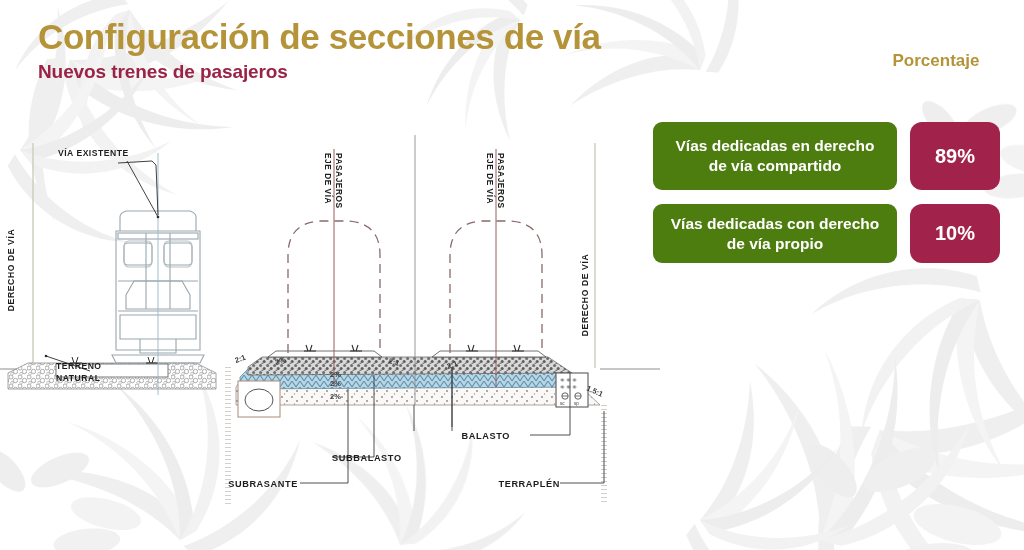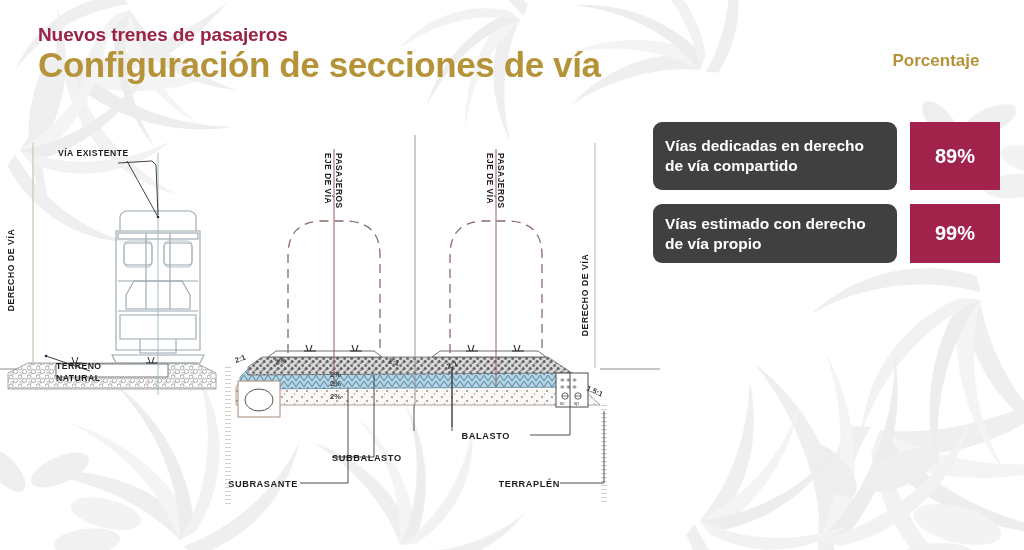--- a/index.html
+++ b/index.html
@@ -31,28 +31,28 @@
 
   
   #legend-head {
     position:absolute; right:22px; top:50px; width:132px;
     text-align:center; font-size:17px; font-weight:bold;
     color:#B59338; line-height:1.28; z-index:5;
   }
   #legend-rows { position:absolute; left:653px; top:122px; width:350px; z-index:5; }
   .legend-row { display:flex; align-items:stretch; margin-bottom:14px; }
   .legend-label {
-    width:244px; background:#404040; color:#ffffff;
+    width:244px; background:#4d7c0f; color:#ffffff;
     border-radius:9px; display:flex; align-items:center; justify-content:center;
-    text-align:left; font-size:15.5px; font-weight:bold; line-height:1.27;
+    text-align:center; font-size:15.5px; font-weight:bold; line-height:1.27;
     padding:7px 12px;
   }
   .legend-value {
     width:90px; margin-left:13px; background:#A1234B; color:#ffffff;
-    border-radius:0; display:flex; align-items:center; justify-content:center;
+    border-radius:12px; display:flex; align-items:center; justify-content:center;
     font-size:20px; font-weight:bold;
   }
   .row-h3 .legend-label, .row-h3 .legend-value { height:68px; }
   .row-h2 .legend-label, .row-h2 .legend-value { height:59px; }
 
   
   #drawing { position:absolute; left:0; top:105px; width:660px; height:420px; z-index:3; }
   #drawing svg { display:block; }
 </style>
 </head>
@@ -89,38 +89,38 @@
       <use href="#petal-fan" transform="translate(820,540) rotate(-75) scale(1.4)"></use>
       <use href="#blob-cluster" transform="translate(900,470) scale(1.5)"></use>
       <use href="#blob-cluster" transform="translate(990,120) scale(1.1)"></use>
       <use href="#petal-fan" transform="translate(700,520) rotate(-35) scale(1.1)"></use>
       <use href="#petal-fan" transform="translate(400,545) rotate(-95) scale(1.0)"></use>
     </g>
   </svg>
 </div>
 
 <div id="header">
+  <div id="page-title">Configuración de secciones de vía</div>
   <div id="page-subtitle">Nuevos trenes de pasajeros</div>
-  <div id="page-title">Configuración de secciones de vía</div>
 </div>
 
 <div id="legend-head">
   <div>Porcentaje</div>
 </div>
 
 <div id="legend-rows">
 
   <div class="legend-row row-h3">
     <div class="legend-label">Vías dedicadas en derecho de vía compartido</div>
     <div class="legend-value">89%</div>
   </div>
 
   <div class="legend-row row-h2">
-    <div class="legend-label">Vías estimado con derecho de vía propio</div>
-    <div class="legend-value">99%</div>
+    <div class="legend-label">Vías dedicadas con derecho de vía propio</div>
+    <div class="legend-value">10%</div>
   </div>
 
 
 </div>
 
 <div id="drawing">
 <svg width="660" height="420" viewBox="0 0 660 420" aria-hidden="false">
   <defs>
 
     <pattern id="pat-ballast" width="7" height="7" patternUnits="userSpaceOnUse">

